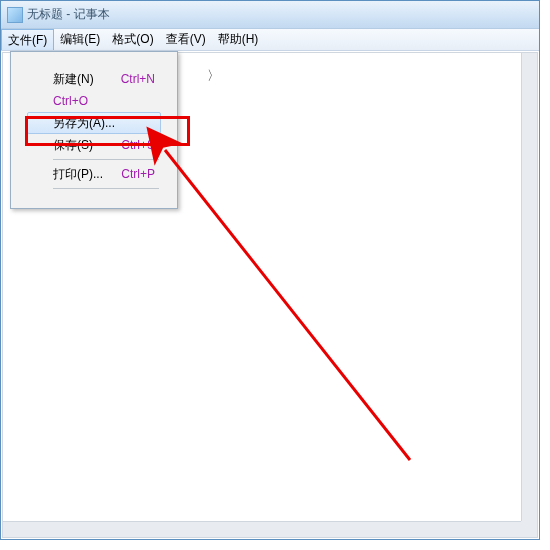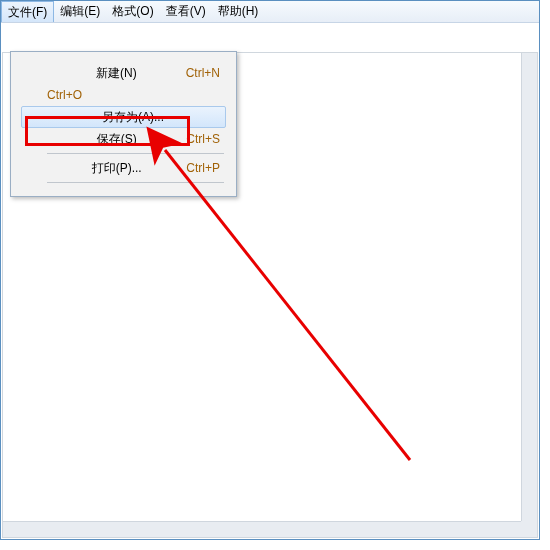--- a/index.html
+++ b/index.html
@@ -25,46 +25,50 @@
       color:#000;
     }
     .menuitem.open {
       background: linear-gradient(to bottom,#ecf4fd,#d4e6fa);
       border: 1px solid #8db8e4; border-bottom:none;
       position:relative; z-index:3;
     }
     .content { position:absolute; top:51px; left:1px; right:1px; bottom:1px;
       background:#fff; border:1px solid #d0d7de; color:#000; }
     .dropdown {
-      position:absolute; top:50px; left:9px; width:227px;
+      position:absolute; top:50px; left:9px; width:168px;
       background:#f2f2f2; border:1px solid #9aaec4; box-shadow: 2px 2px 4px rgba(0,0,0,0.25);
-      z-index:4; padding:10px;text-align:center;
+      z-index:4; padding:16px;
     }
     .dd-item { display:flex; height:22px; align-items:center; padding:0 6px 0 26px; position:relative; color:#000; }
     .dd-item .lbl { flex:1; }
-    .dd-item .sc { color:#a16207; }
+    .dd-item .sc { color:#a21caf; }
     .dd-sep { height:1px; background:#d3d9e0; margin:3px 2px 3px 26px; border-top:1px solid #c0c6cd; }
     .dd-highlight { background: linear-gradient(to bottom,#eaf3fd,#d3e6fb); border:1px solid #a9c9ec; border-radius:2px; padding-left:25px; }
     .red-box {
       position:absolute; border:3px solid #e80000; pointer-events:none; z-index:10;
       left:25px; top:116px; width:165px; height:30px;
     }
     .arrow-svg { position:absolute; left:0; top:0; width:550px; height:550px; z-index:9; pointer-events:none; }
     .scrollbar-v { position:absolute; right:0; top:0; bottom:16px; width:16px;
       background:#e8ecf1; border-left:1px solid #cfd6de; }
     .scrollbar-h { position:absolute; left:0; right:16px; bottom:0; height:16px;
       background:#e8ecf1; border-top:1px solid #cfd6de; }
     .scrollbar-corner { position:absolute; right:0; bottom:0; width:16px; height:16px; background:#e8ecf1; }
     .doc-frag { position:absolute; top:14px; left:204px; font-size:13px; color:#333; }
   </style>
 </head>
 <body>
 
 <div class="window">
 
+  <div class="titlebar">
+    <div class="titlebar-icon"></div>
+    <div class="titlebar-text">无标题 - 记事本</div>
+  </div>
 
   <div class="menubar">
     <div class="menuitem open">文件(F)</div>
     <div class="menuitem">编辑(E)</div>
     <div class="menuitem">格式(O)</div>
     <div class="menuitem">查看(V)</div>
     <div class="menuitem">帮助(H)</div>
   </div>
 
   <div class="content">

